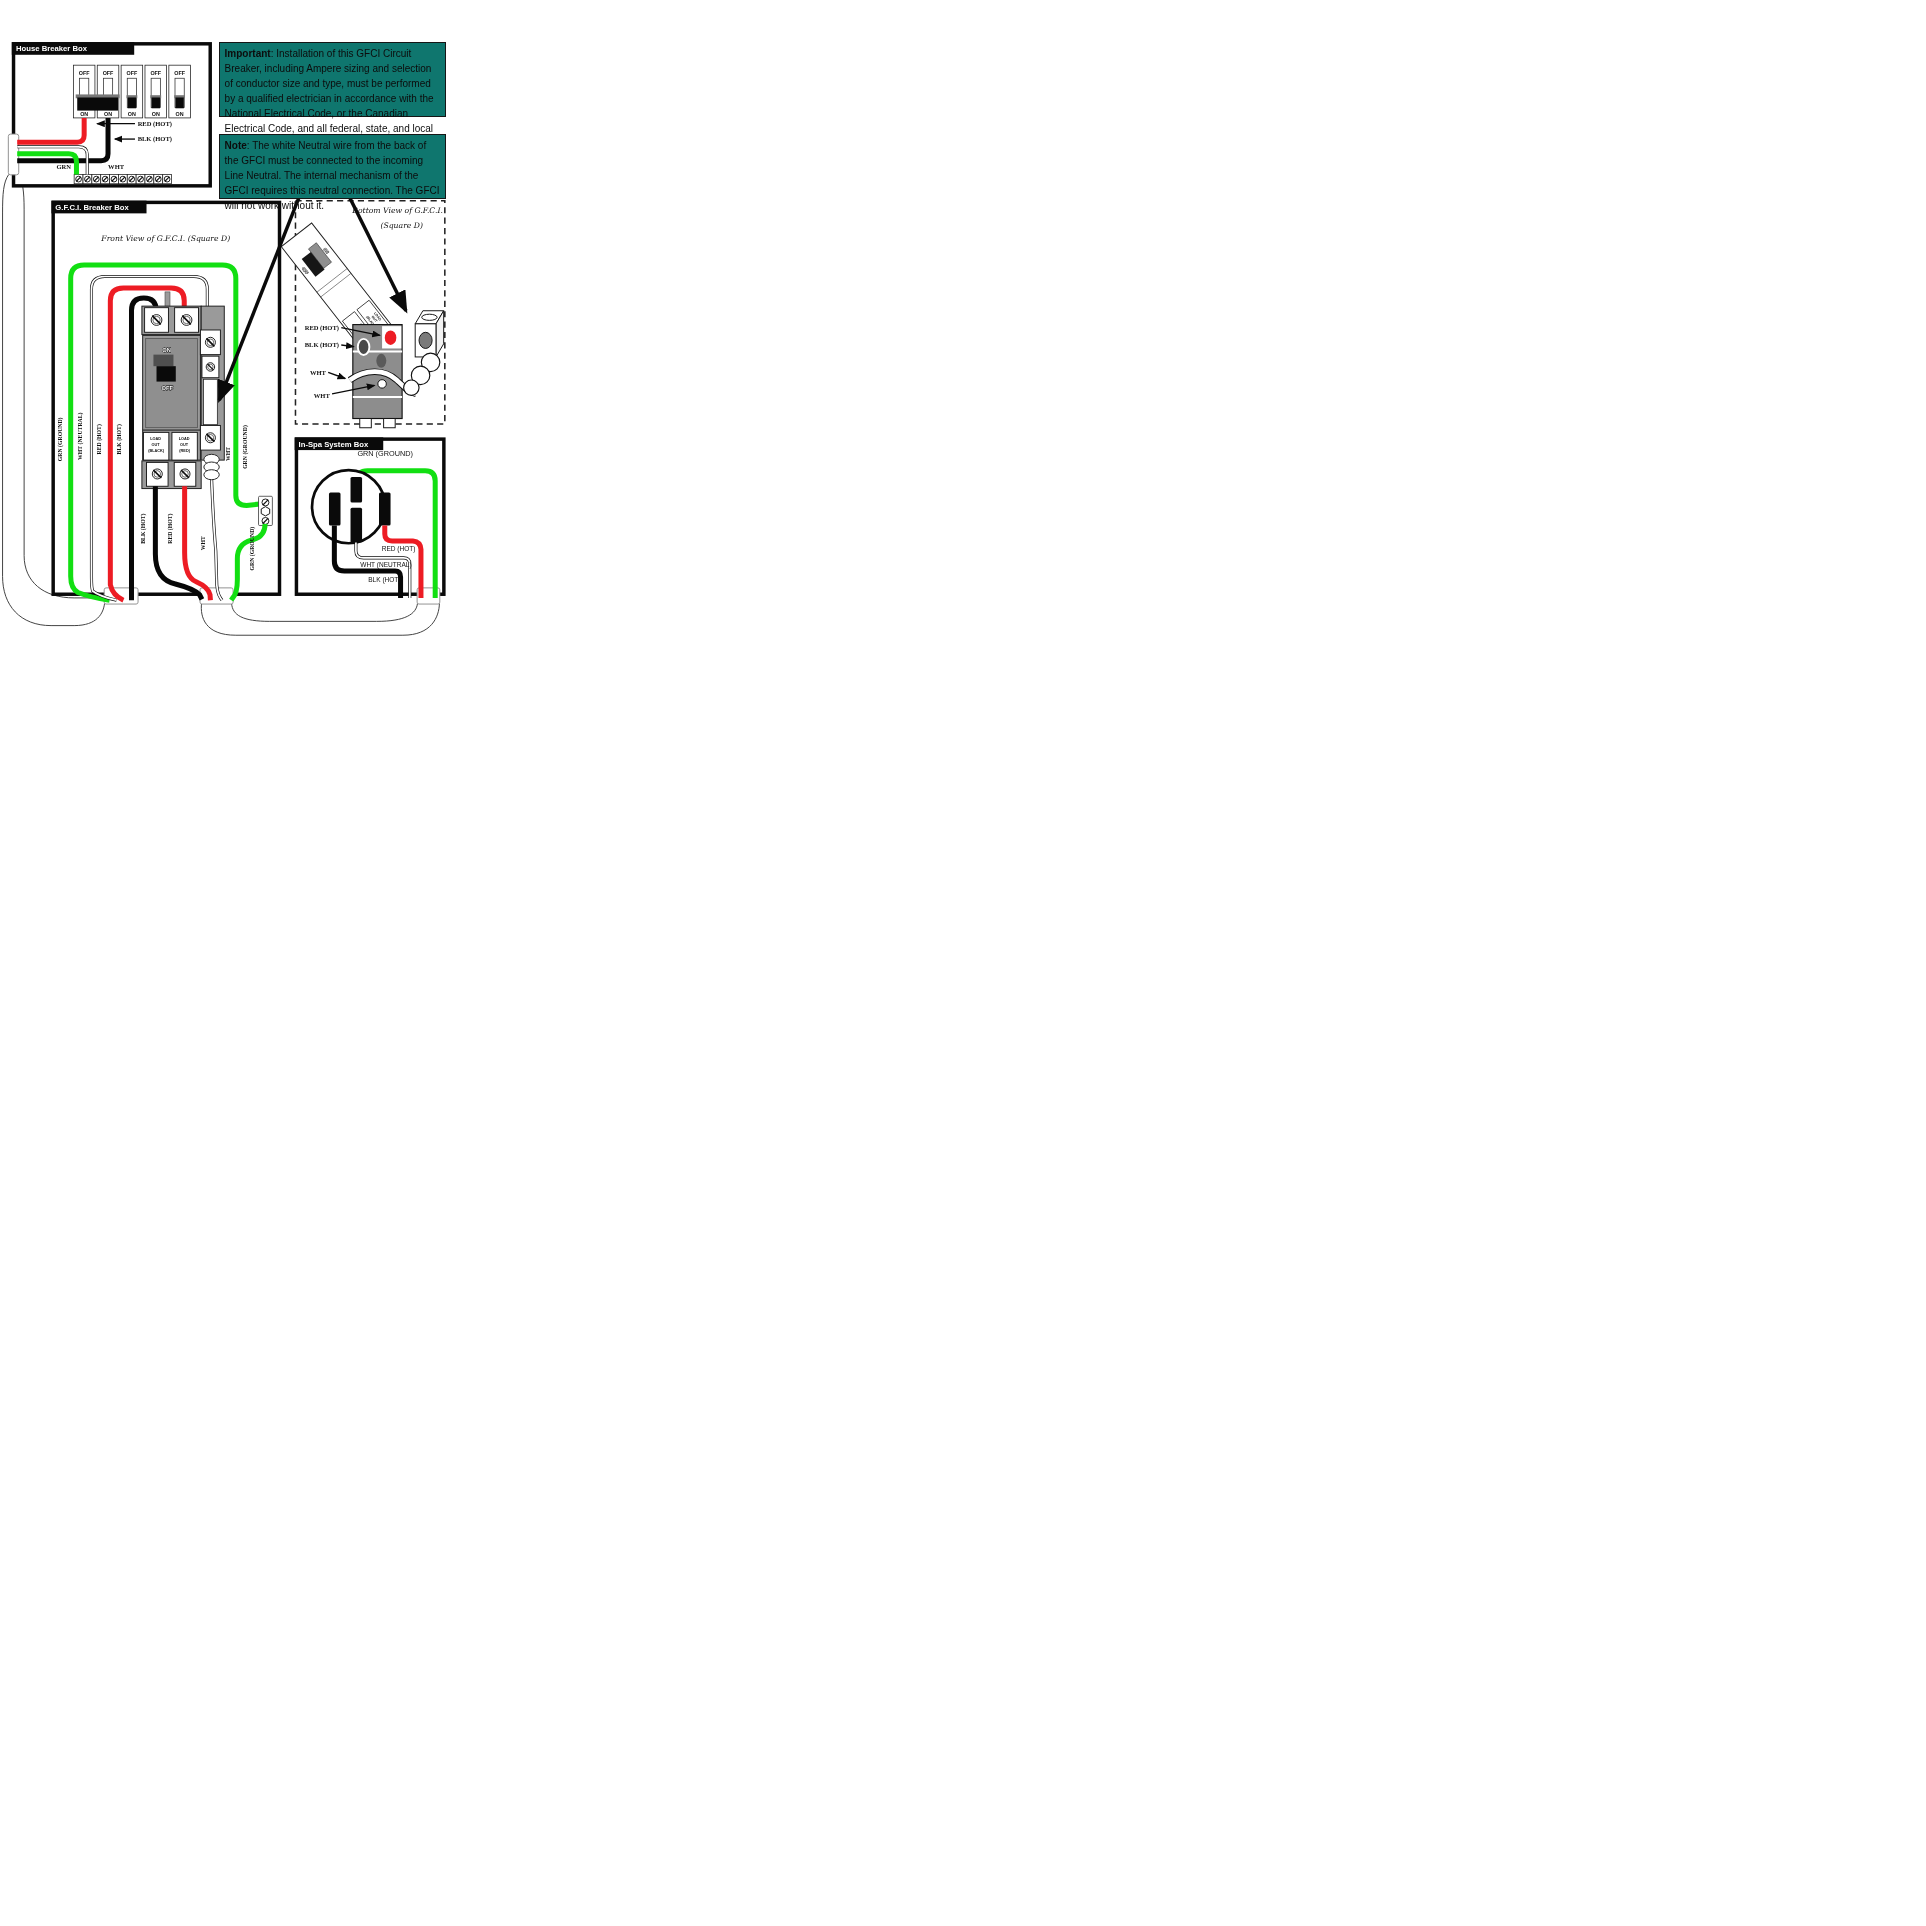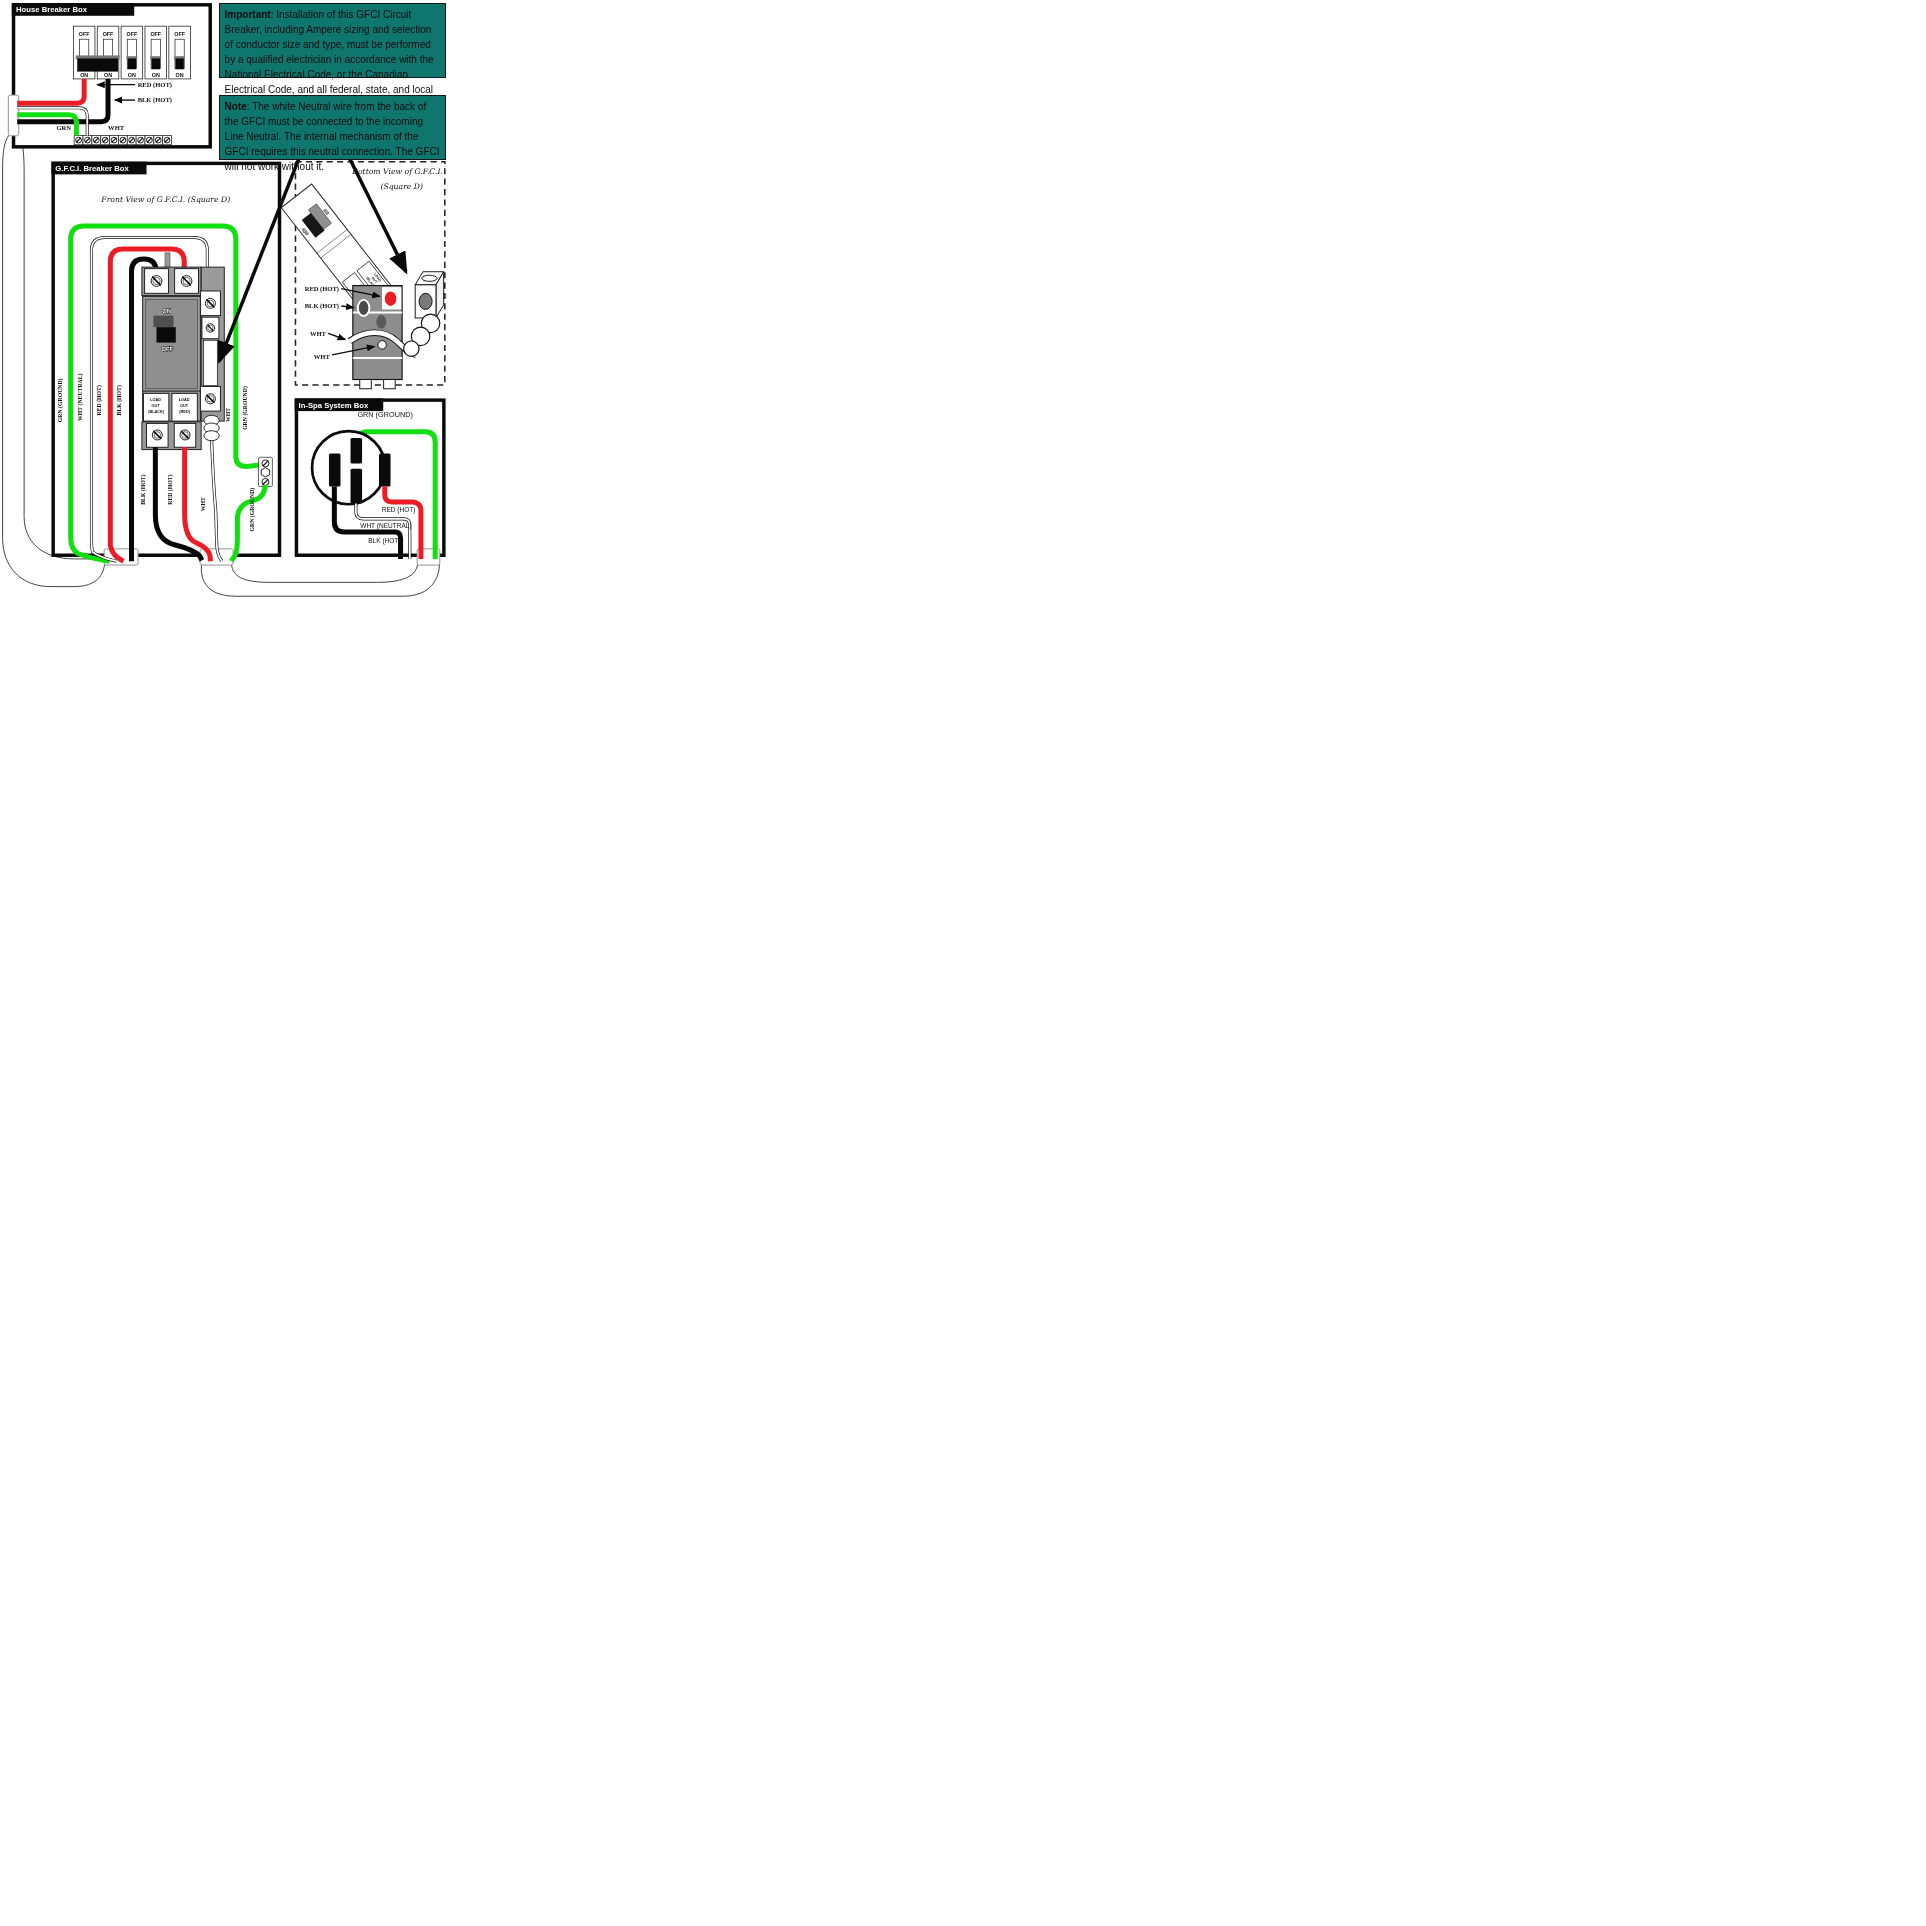--- a/index.html
+++ b/index.html
@@ -1,17 +1,17 @@
 <!DOCTYPE html>
 <html style="--c-green: #12df12; --c-red: #ed1c24; --c-gray: #9a9a9a;font-size:6.2px"><head>
 <meta charset="utf-8">
 <style>
   html,body{margin:0;padding:0;background:#ffffff;}
   #stage{position:relative;width:447px;height:597px;background:#ffffff;overflow:hidden;
-         font-family:"Liberation Sans",sans-serif;}
+         font-family:"Liberation Sans",sans-serif;margin-top:39px;}
   #diagram{position:absolute;left:0;top:0;}
 
   
   .banner-text{font:700 20px "Liberation Sans",sans-serif;fill:#ffffff;}
   .onoff-house{font:700 14px "Liberation Sans",sans-serif;fill:#111111;}
   .onoff-gfci{font:700 15px "Liberation Sans",sans-serif;fill:#ffffff;paint-order:stroke;stroke:#000;stroke-width:2.5px;}
   .onoff-iso{font:700 10px "Liberation Sans",sans-serif;fill:#ffffff;paint-order:stroke;stroke:#000;stroke-width:1.8px;}
   .serif-label{font:700 17px "Liberation Serif",serif;fill:#111111;}
   .serif-vlabel{font:700 15px "Liberation Serif",serif;fill:#111111;}
   .italic-title{font:italic 20px "DejaVu Serif",serif;fill:#111111;}

